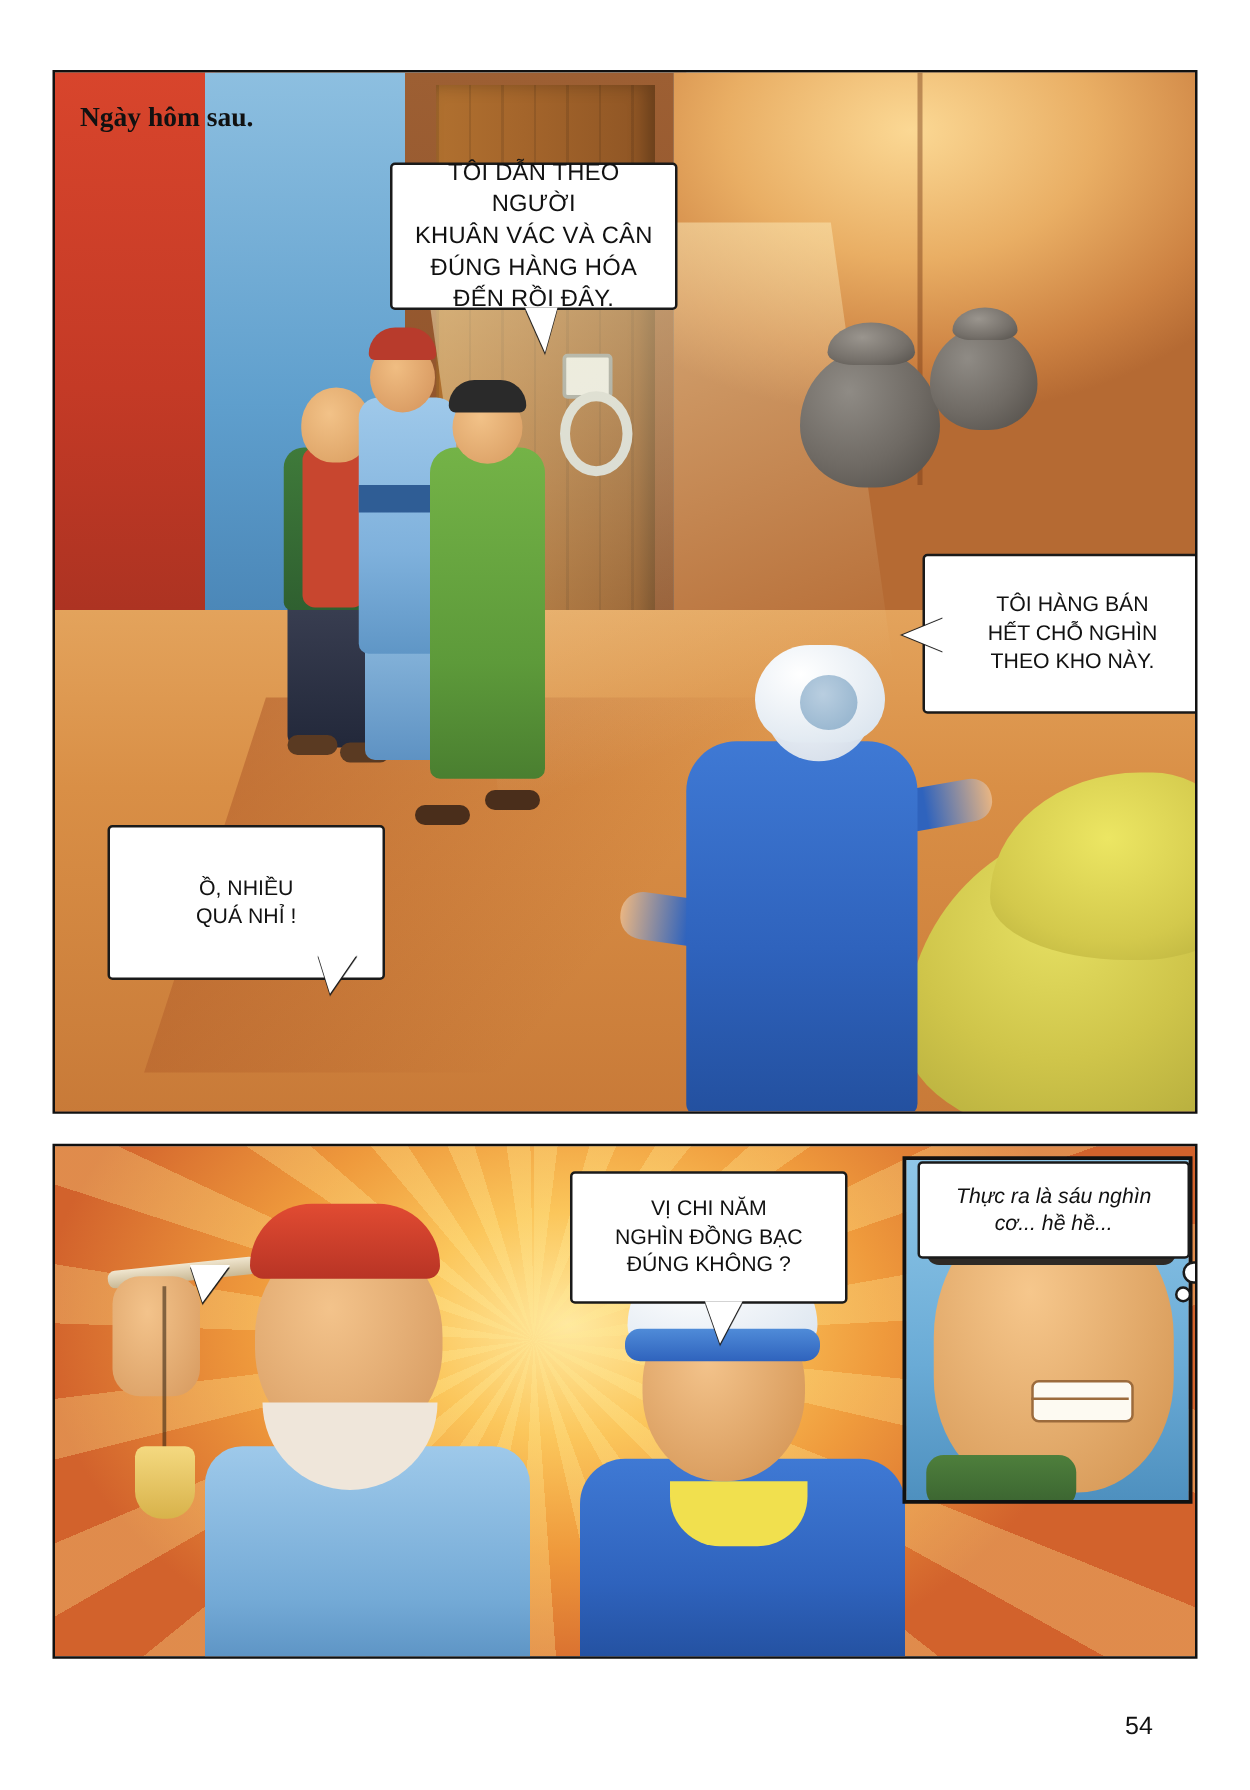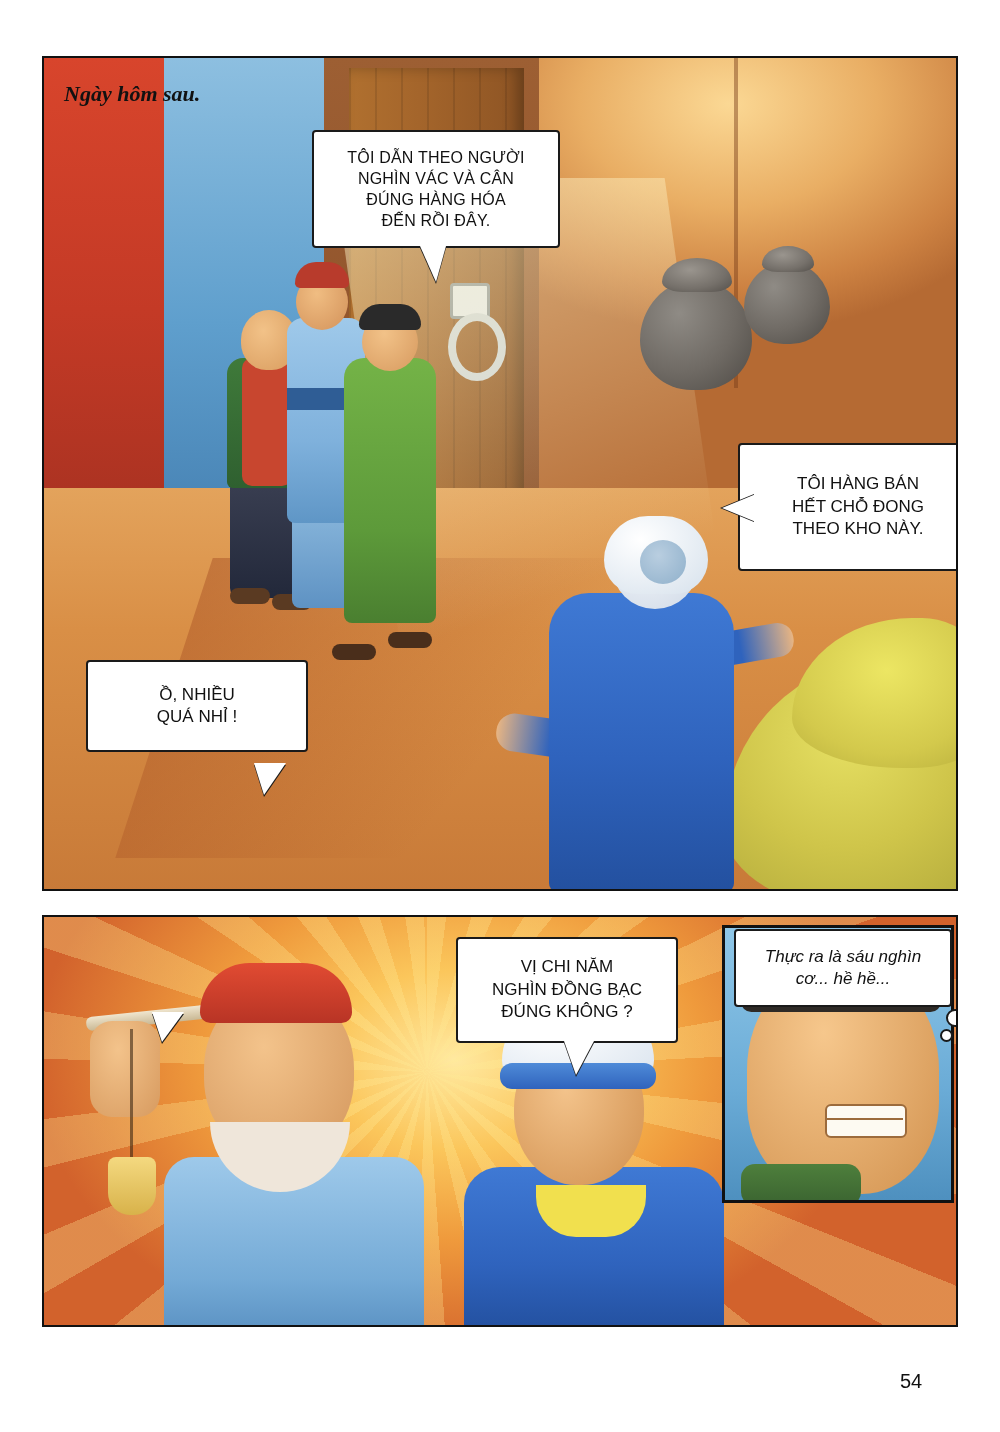--- a/index.html
+++ b/index.html
@@ -384,22 +384,22 @@
     line-height: 1.32;
     padding: 8px 12px;
   }
   .balloon span { display: block; }
   .tail {
     position: absolute;
     width: 0; height: 0;
   }
 
   #balloon-1 {
-    left: 268px; top: 72px; width: 248px; height: 118px;
-    font-size: 16px; letter-spacing: .2px;
+    left: 268px; top: 72px; width: 230px; height: 118px;
+    font-size: 19px; letter-spacing: .2px;
     border-radius: 4px;
   }
   #balloon-1-tail {
     left: 376px; top: 188px;
     border-left: 16px solid transparent;
     border-right: 10px solid transparent;
     border-top: 36px solid #ffffff;
     filter: drop-shadow(0 2px 0 #1a1a1a);
     z-index: 3;
   }
@@ -410,21 +410,21 @@
   }
   #balloon-2-tail {
     left: 678px; top: 436px;
     border-top: 14px solid transparent;
     border-bottom: 14px solid transparent;
     border-right: 34px solid #ffffff;
     filter: drop-shadow(-2px 0 0 #1a1a1a);
     z-index: 3;
   }
   #balloon-3 {
-    left: 42px; top: 602px; width: 222px; height: 92px;
+    left: 42px; top: 602px; width: 222px; height: 124px;
     font-size: 17px;
     border-radius: 4px;
   }
   #balloon-3-tail {
     left: 210px; top: 705px;
     border-left: 10px solid transparent;
     border-right: 22px solid transparent;
     border-top: 32px solid #ffffff;
     filter: drop-shadow(0 2px 0 #1a1a1a);
     z-index: 3;
@@ -477,21 +477,20 @@
   #caption-box {
     position: absolute;
     left: 14px; top: 14px;
     width: 200px; height: 44px;
     background: rgba(255,255,255,0.0);
     display: flex; align-items: center;
     z-index: 5;
   }
   #caption-text {
     font-family: "Liberation Serif", serif;
-    font-style: italic;
     font-weight: bold;
     font-size: 22px;
     color: #111;
     padding-left: 6px;
   }
 
   
   #footer-site {
     position: absolute;
     left: 0; top: 1358px;
@@ -569,31 +568,31 @@
     <div id="ali-turban-inner"></div>
 
     <div id="caption-box">
       <span id="caption-text">Ngày hôm sau.</span>
     </div>
 
     <div class="tail" id="balloon-1-tail"></div>
     <div class="balloon" id="balloon-1">
       <div>
         <span>TÔI DẪN THEO NGƯỜI</span>
-        <span>NGHÌN VÁC VÀ CÂN</span>
+        <span>KHUÂN VÁC VÀ CÂN</span>
         <span>ĐÚNG HÀNG HÓA</span>
         <span>ĐẾN RỒI ĐÂY.</span>
       </div>
     </div>
 
     <div class="tail" id="balloon-2-tail"></div>
     <div class="balloon" id="balloon-2">
       <div>
         <span>TÔI HÀNG BÁN</span>
-        <span>HẾT CHỖ ĐONG</span>
+        <span>HẾT CHỖ NGHÌN</span>
         <span>THEO KHO NÀY.</span>
       </div>
     </div>
 
     <div class="tail" id="balloon-3-tail"></div>
     <div class="balloon" id="balloon-3">
       <div>
         <span>Ồ, NHIỀU</span>
         <span>QUÁ NHỈ !</span>
       </div>

